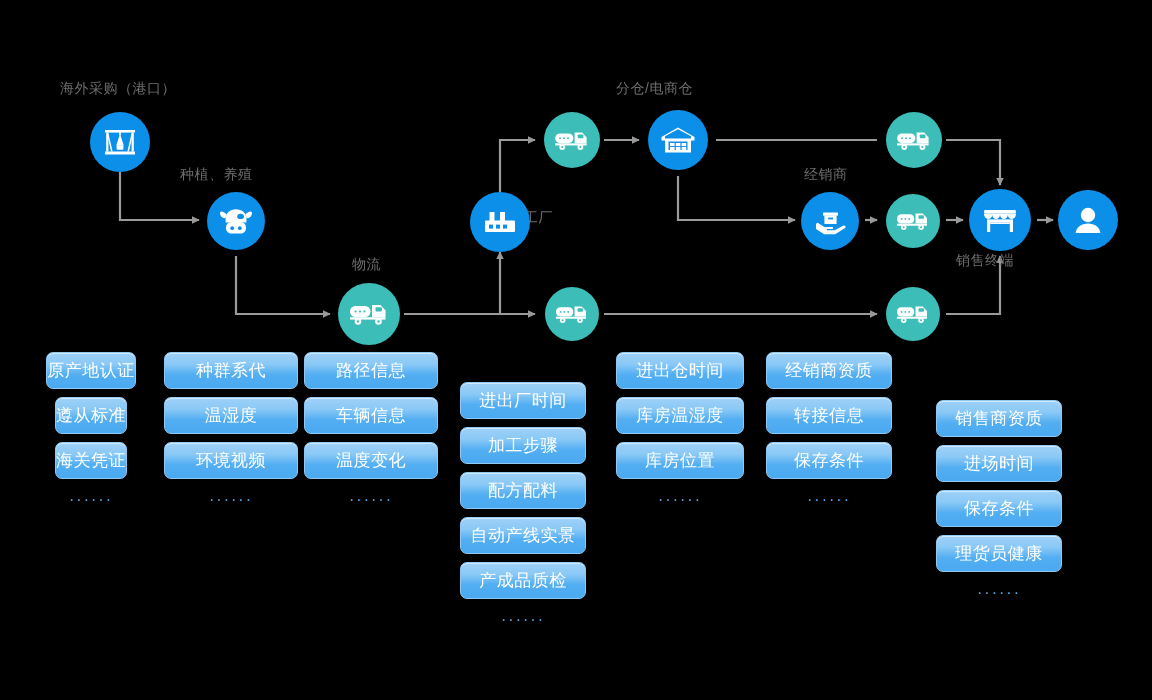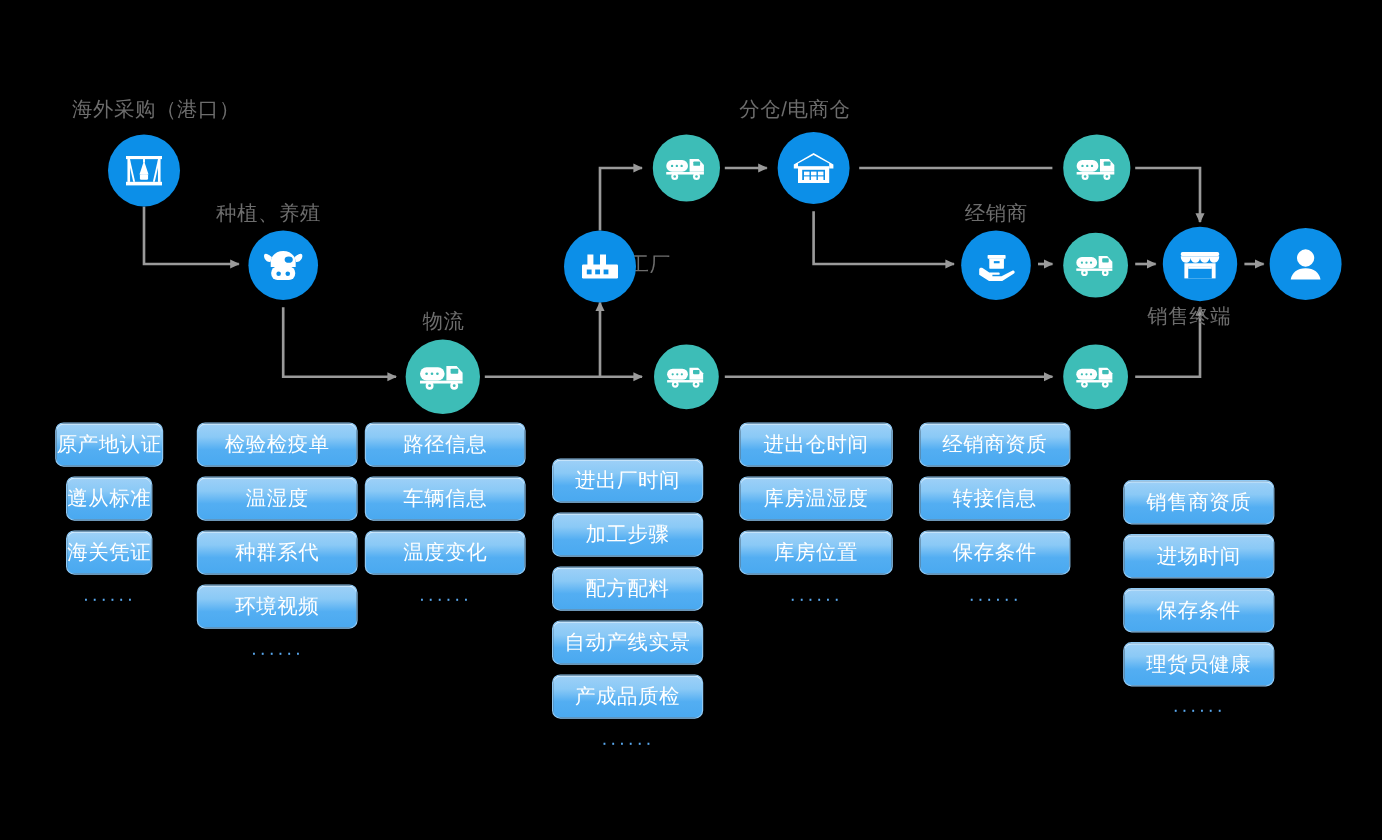--- a/index.html
+++ b/index.html
@@ -38,21 +38,21 @@
     justify-content: center;
     box-sizing: border-box;
   }
   .node.blue  { background: #0c8fe8; }
   .node.teal  { background: #3dbdb7; }
   .node svg { display: block; }
 
   .node-label {
     position: absolute;
     color: #6d6d6d;
-    font-size: 17px;
+    font-size: 14px;
     white-space: nowrap;
     letter-spacing: 0.5px;
     text-align: center;
   }
 
   
   .tag-col {
     position: absolute;
     display: flex;
     flex-direction: column;
@@ -338,23 +338,22 @@
   </div>
 
   <div class="tag-col" style="left:24px;  top:352px; width:134px;align-items:center;">
     <div class="tag">原产地认证</div>
     <div class="tag">遵从标准</div>
     <div class="tag">海关凭证</div>
     <div class="dots">······</div>
   </div>
 
   <div class="tag-col" style="left:164px; top:352px; width:134px;">
-    <div class="tag">检验检疫单</div>
+    <div class="tag">种群系代</div>
     <div class="tag">温湿度</div>
-    <div class="tag">种群系代</div>
     <div class="tag">环境视频</div>
     <div class="dots">······</div>
   </div>
 
   <div class="tag-col" style="left:304px; top:352px; width:134px;">
     <div class="tag">路径信息</div>
     <div class="tag">车辆信息</div>
     <div class="tag">温度变化</div>
     <div class="dots">······</div>
   </div>

